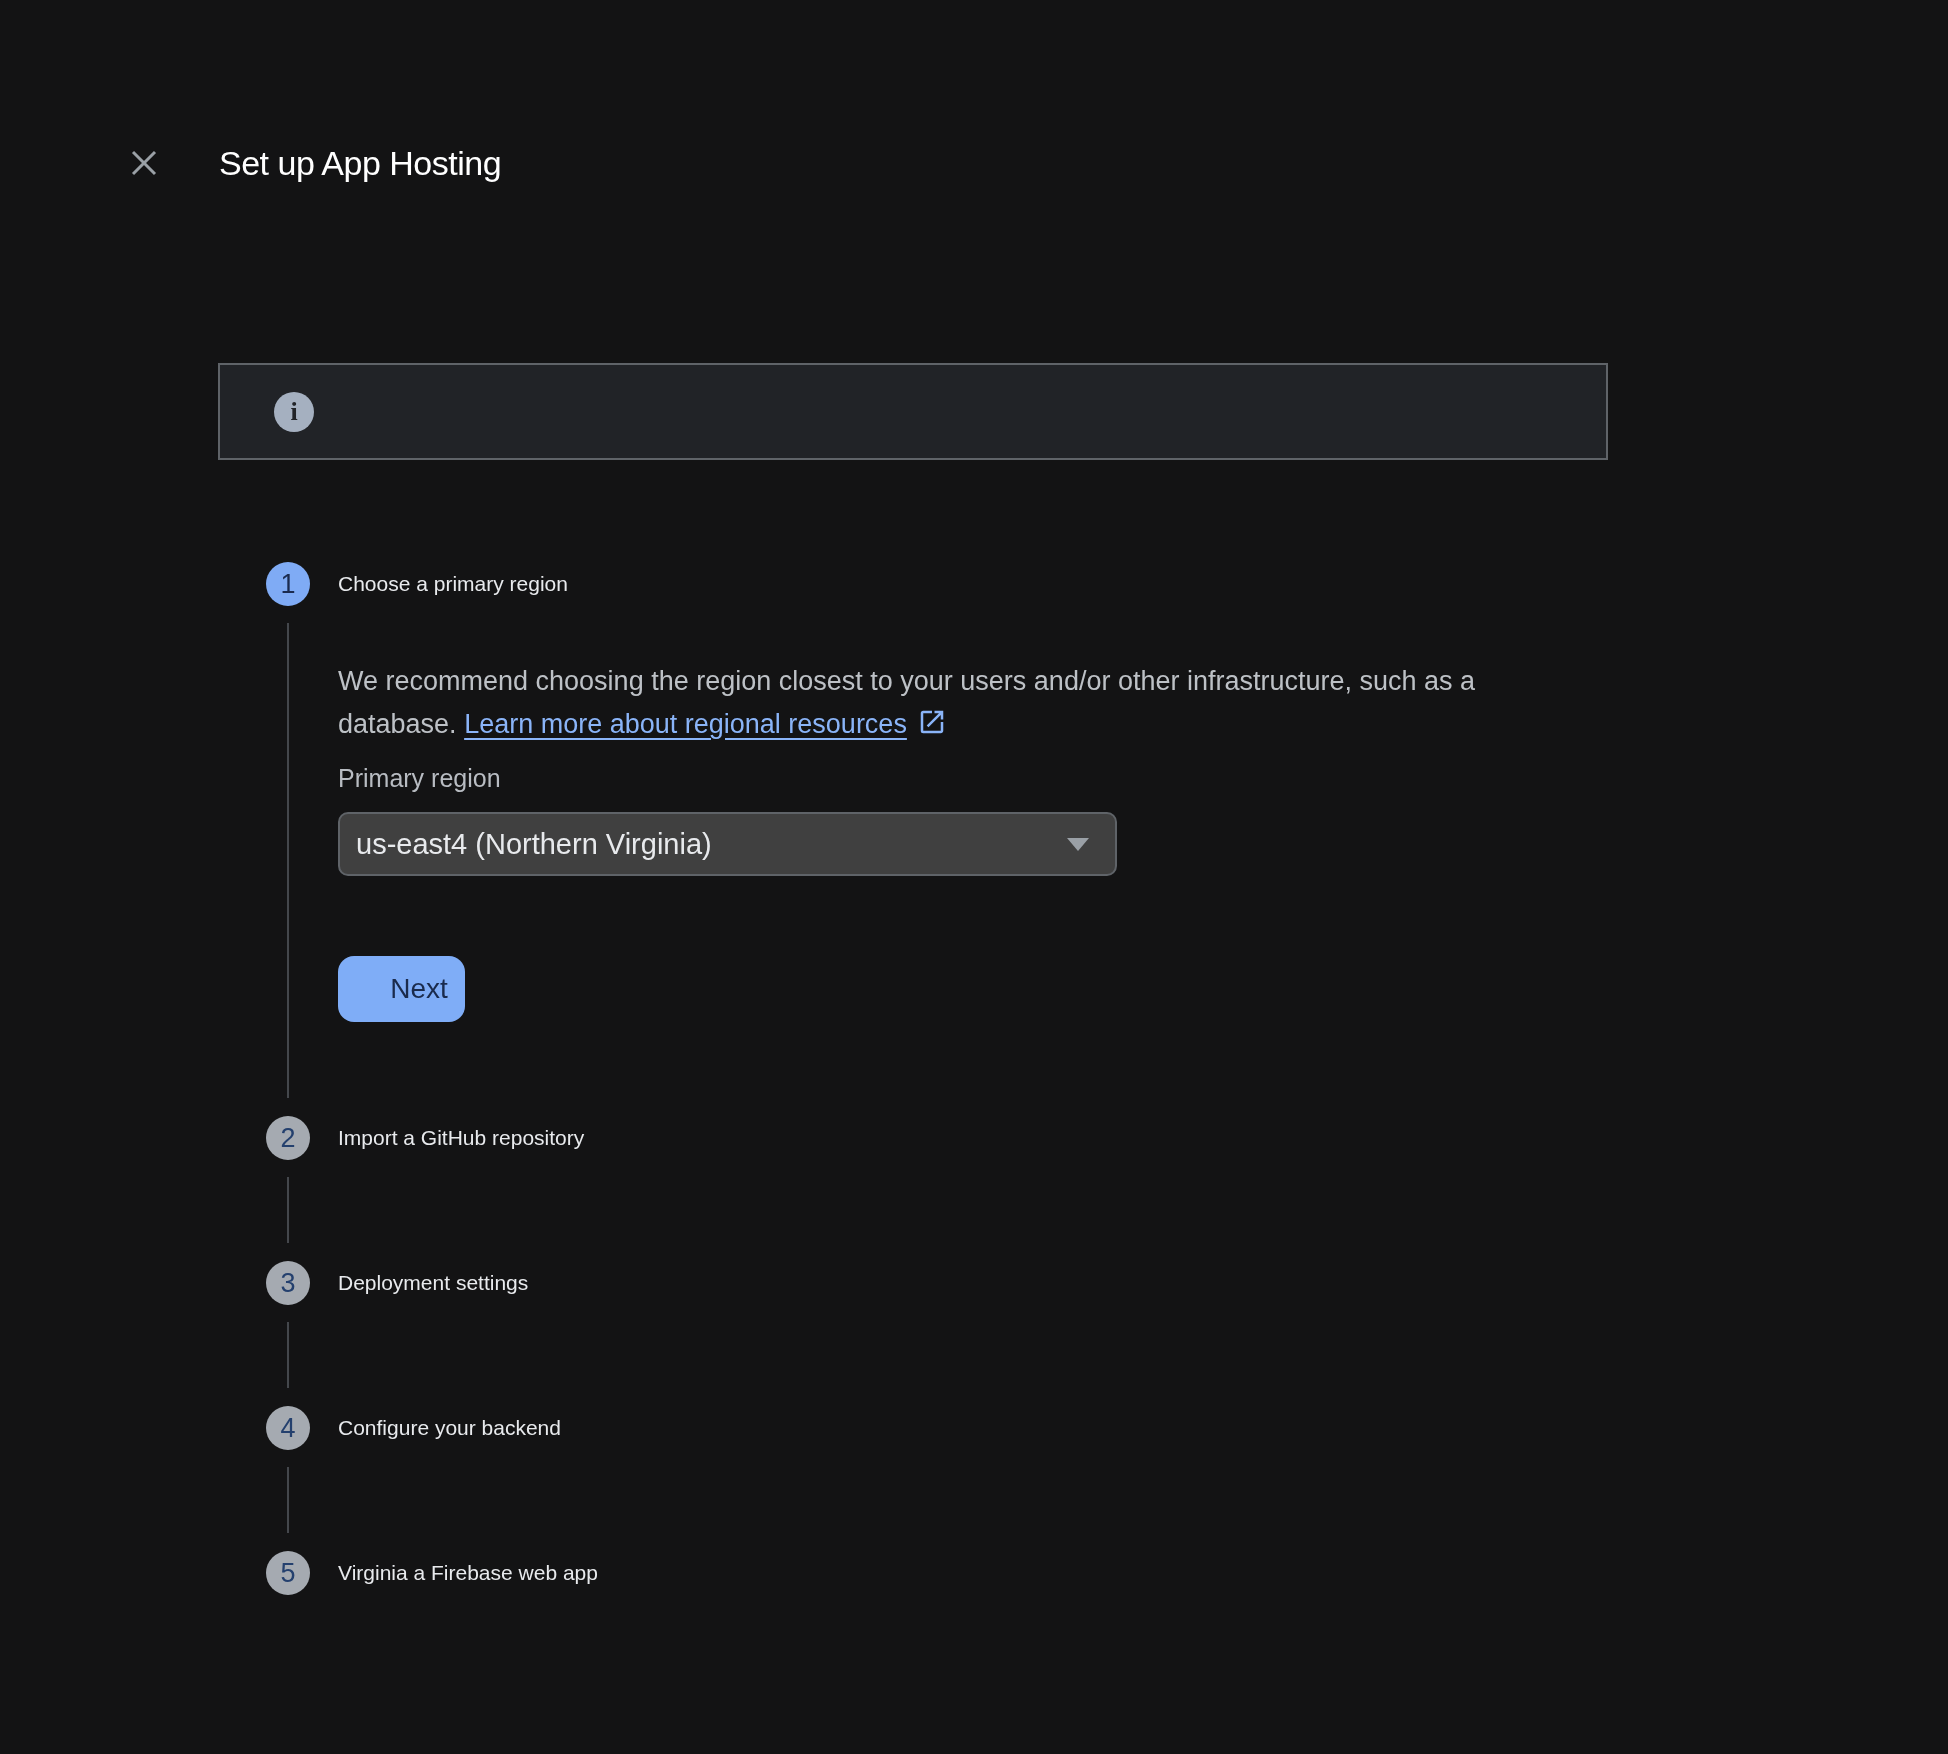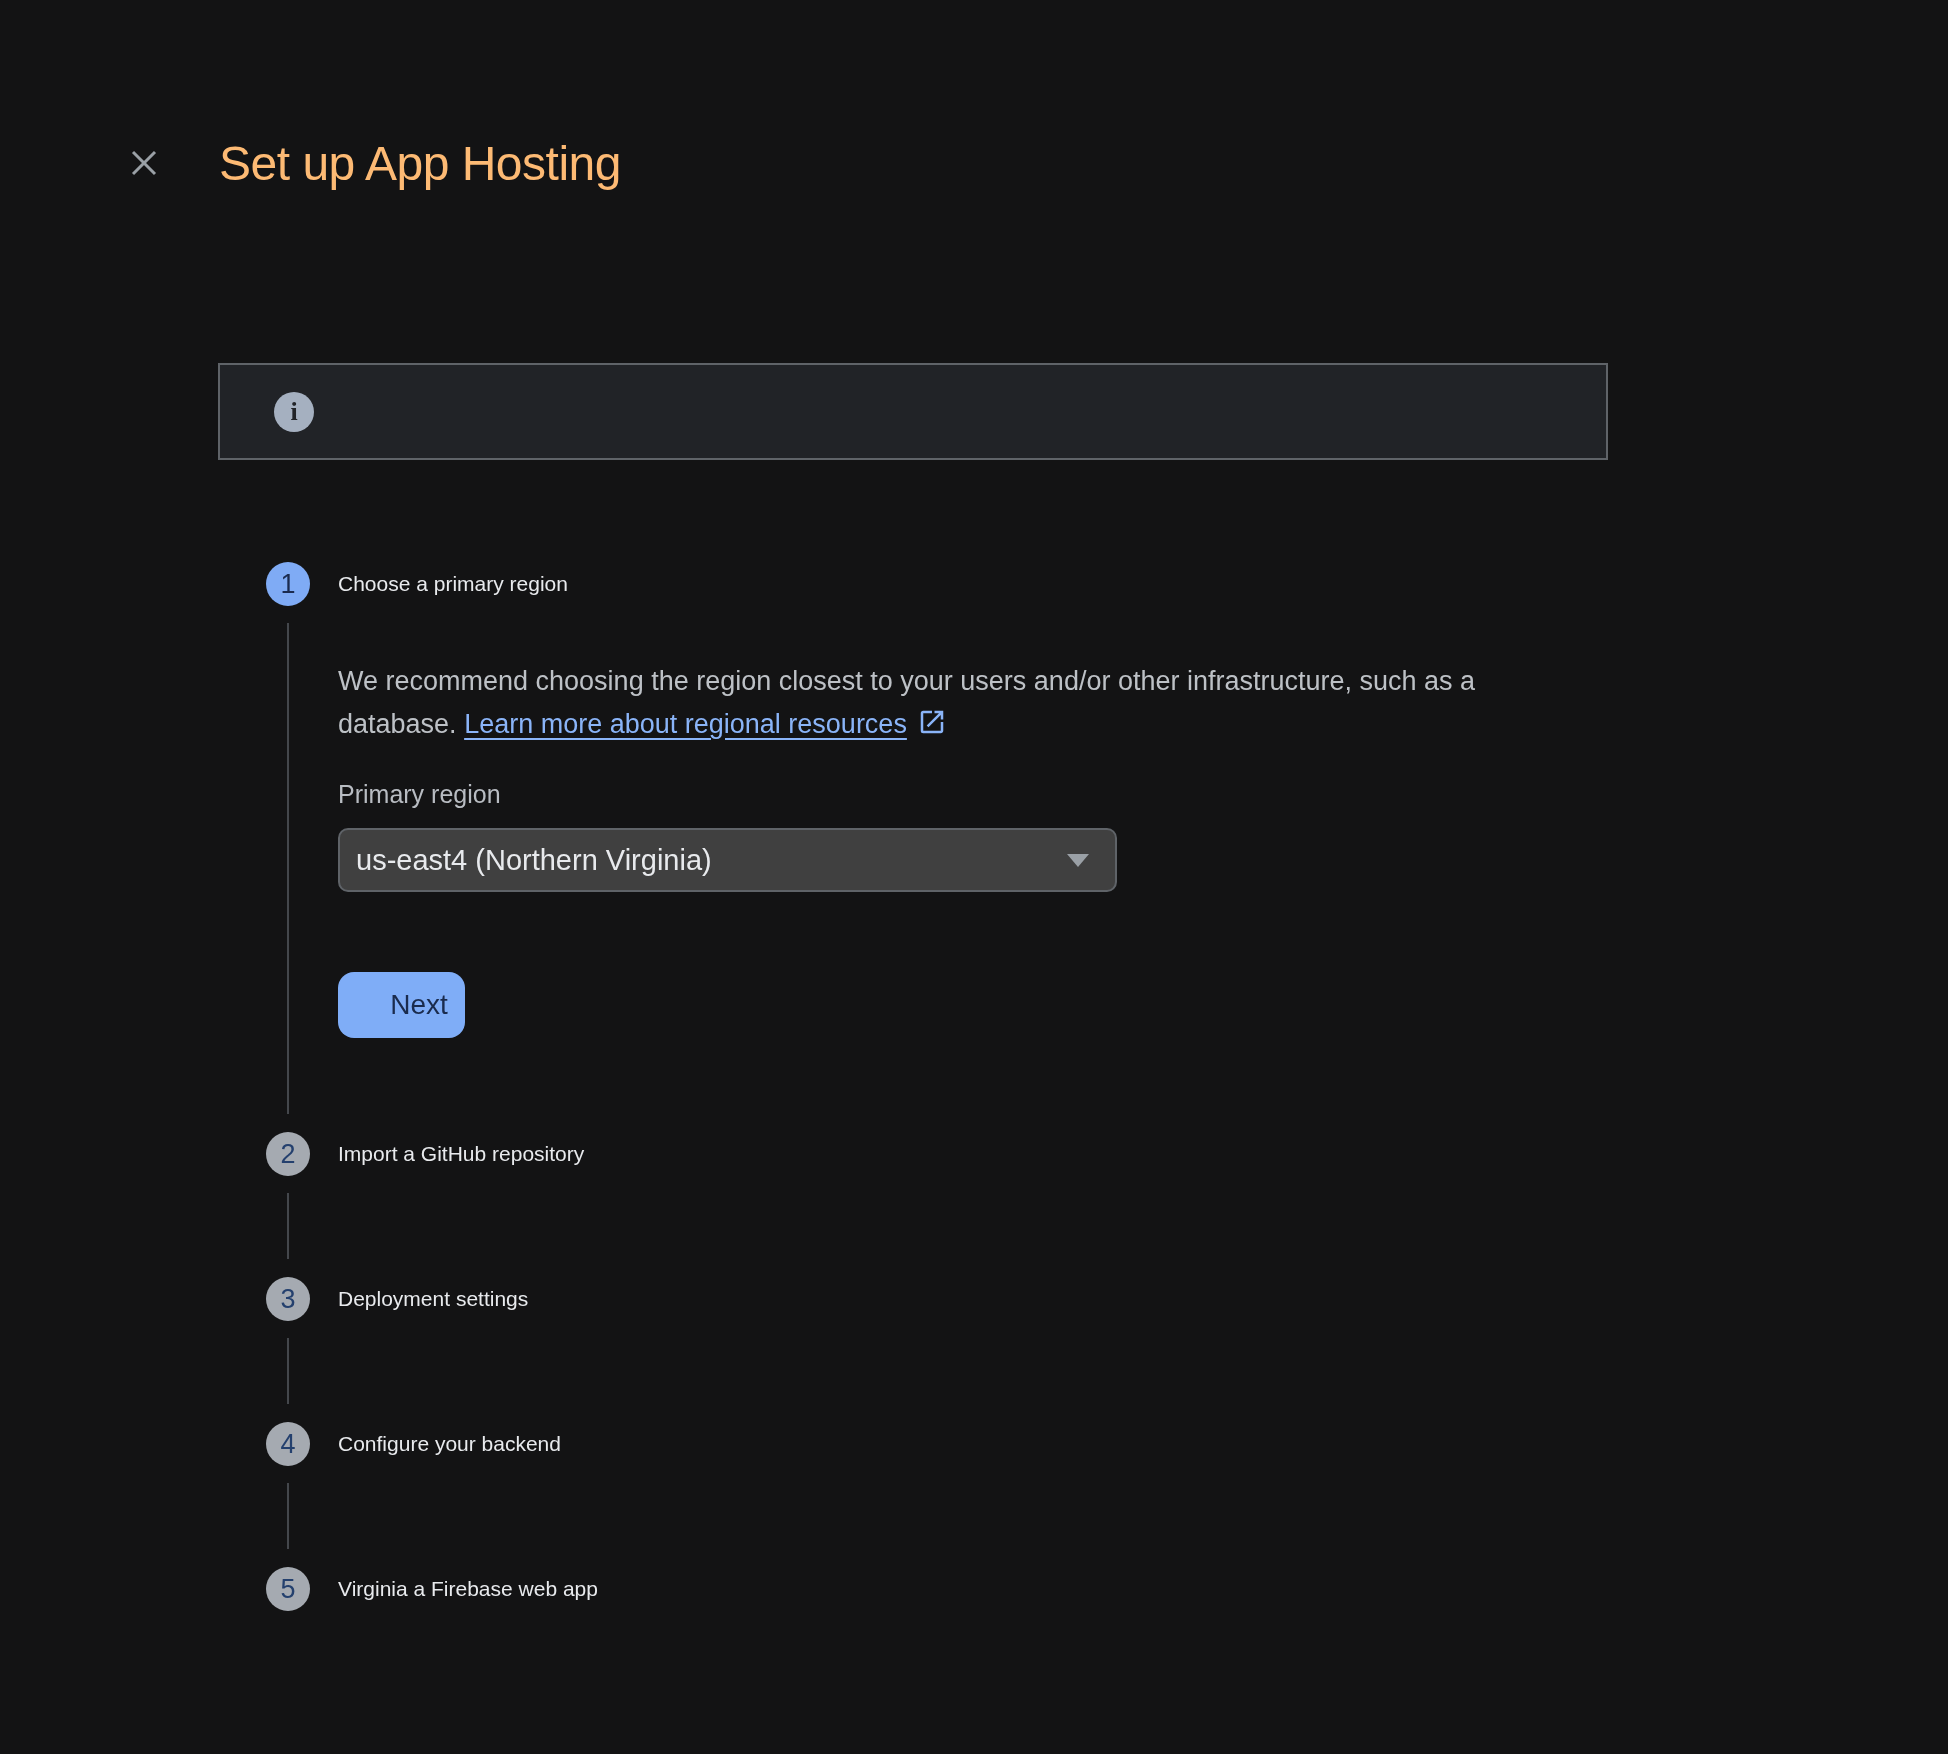--- a/index.html
+++ b/index.html
@@ -18,24 +18,24 @@
     height: 70px;
   }
   .close-btn {
     width: 48px; height: 48px;
     display: flex; align-items: center; justify-content: center;
     background: transparent; border: none; cursor: pointer;
     border-radius: 50%;
   }
   .page-title {
     margin-left: 51px;
-    font-size: 48px;
+    font-size: 34px;
     font-weight: 500;
     letter-spacing: -0.5px;
-    color: #fdba74;
+    color: #ffffff;
   }
   
   .banner {
     margin: 165px 0 0 218px;
     width: 1390px;
     height: 97px;
     background: #212327;
     border: 2px solid #5f6368;
     display: flex;
     align-items: center;
@@ -113,21 +113,21 @@
     text-underline-offset: 5px;
     cursor: pointer;
     white-space: nowrap;
   }
   .ext-icon { 
     display: inline-block;
     vertical-align: -4px;
     margin-left: 10px;
   }
   .field-label {
-    margin-top: 30px;
+    margin-top: 14px;
     font-size: 25px;
     color: #b8bcc2;
   }
   .select-box {
     position: relative;
     margin-top: 19px;
     width: 779px;
     height: 64px;
     background: #404040;
     border: 2px solid #5f6368;

